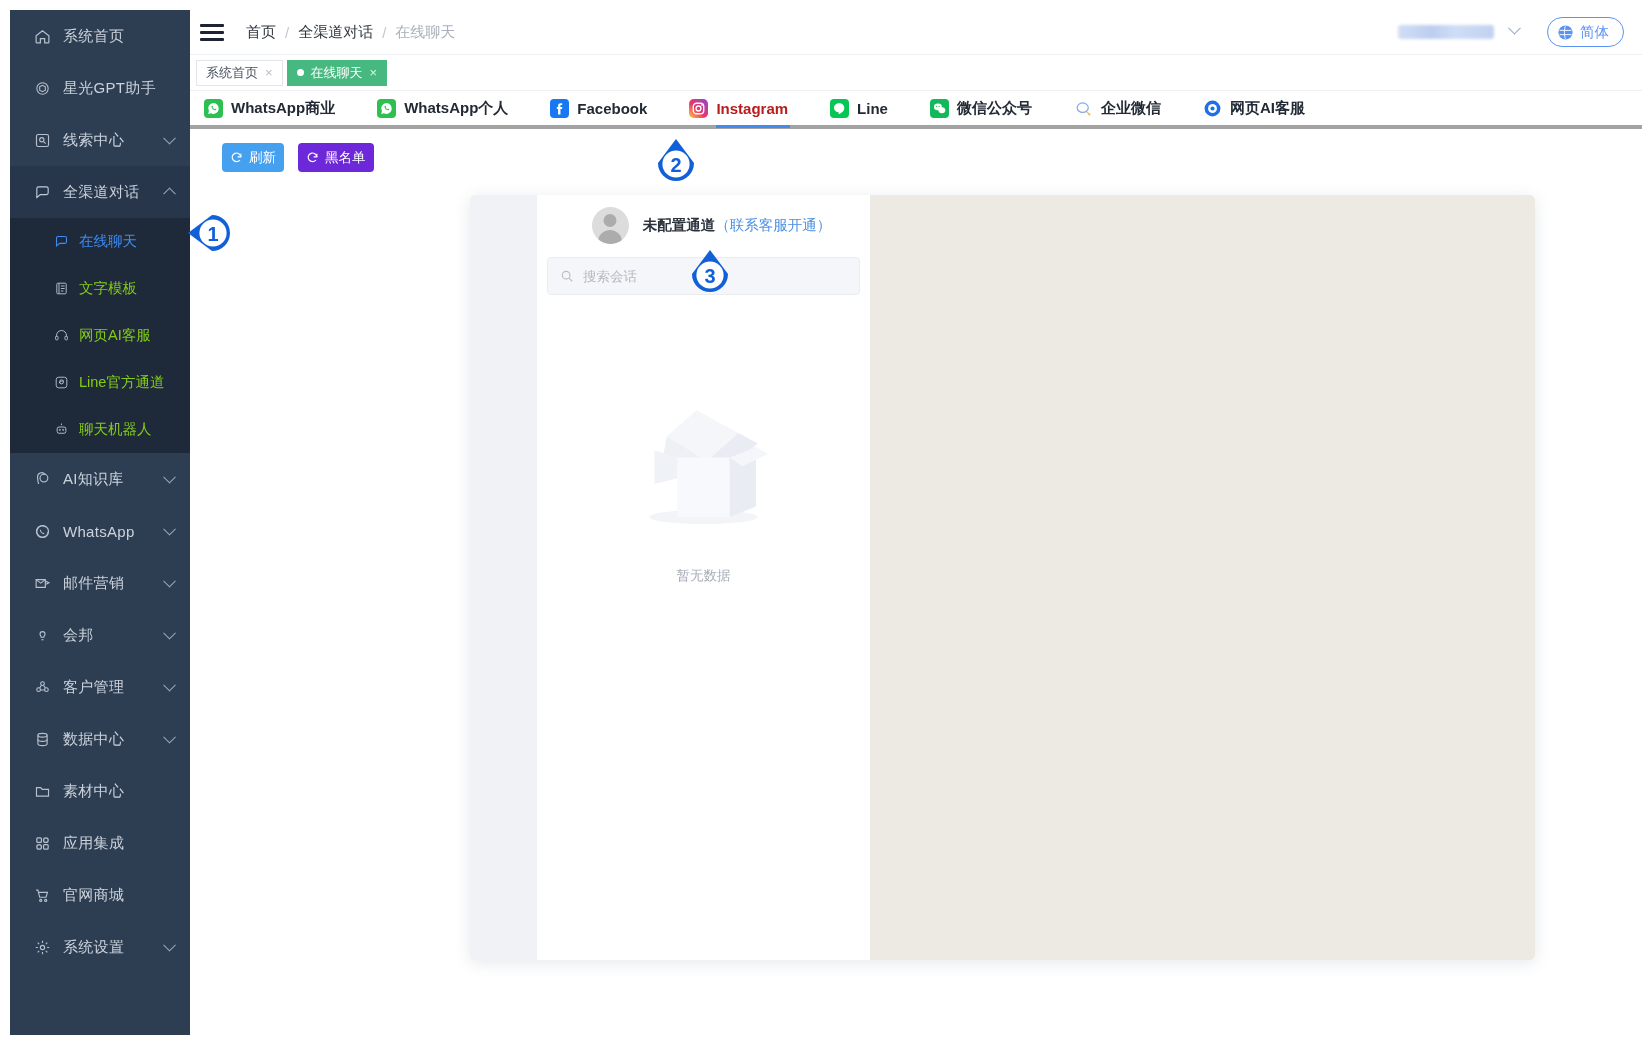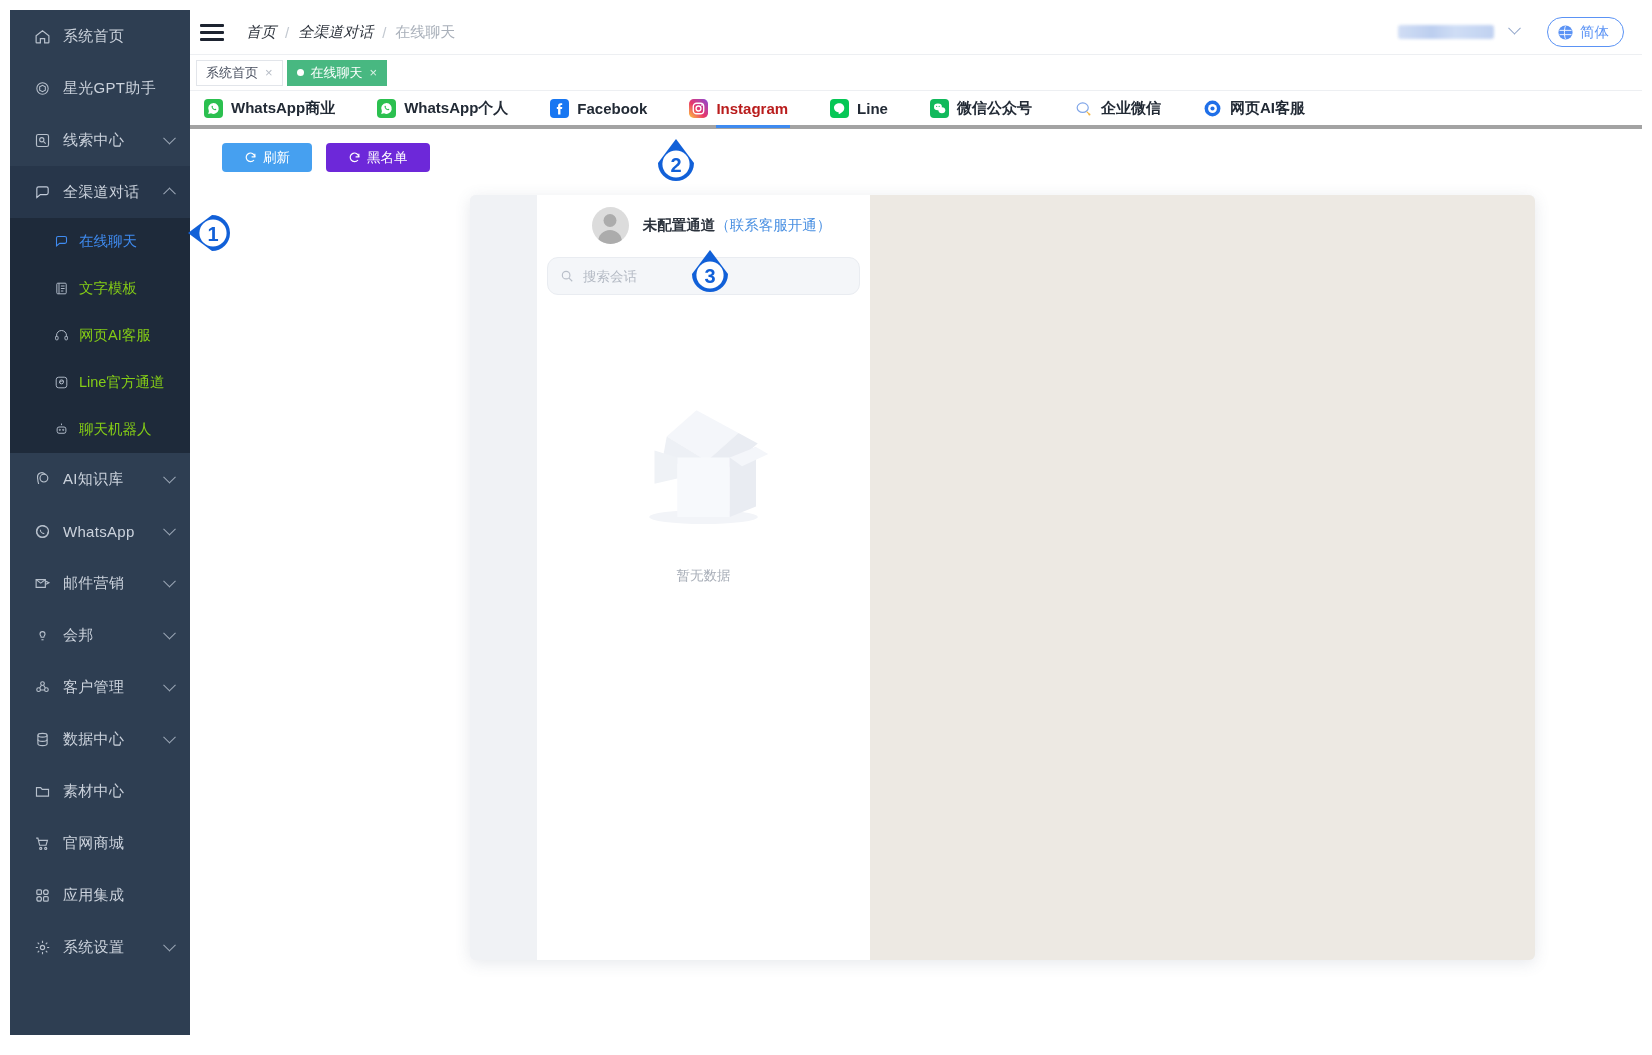--- a/index.html
+++ b/index.html
@@ -51,21 +51,21 @@
     position: absolute; left: 190px; top: 10px;
     width: 1452px; height: 45px; background: #fff;
     display: flex; align-items: center; border-bottom: 1px solid #EDEFF2;
   }
   #burger { width: 24px; height: 17px; margin-left: 10px; cursor: pointer;
     display:flex; flex-direction:column; justify-content: space-between; }
   #burger span { display:block; height: 3px; background: #1D2330; border-radius: 1px; }
   #crumbs { margin-left: 22px; font-size: 15px; color: #30363F; display: flex; align-items: center; }
   #crumbs .sep { color: #C2C8D0; margin: 0 9px; }
   #crumbs .cur { color: #A9B0BA; }
-  #crumbs .cb { cursor: pointer; font-style: italic; }
+  #crumbs .cb { cursor: pointer; }
   #header-right { margin-left: auto; display: flex; align-items: center; padding-right: 18px; }
   #user-name {
     width: 96px; height: 14px; border-radius: 3px;
     background: linear-gradient(90deg,#cfdcf4,#b9ccef 35%,#cddcf5 60%,#bdcff0);
     filter: blur(1.6px); opacity: .95;
   }
   #user-caret { width: 9px; height: 9px; border-right: 1.8px solid #8FA4C9;
     border-bottom: 1.8px solid #8FA4C9; transform: rotate(45deg) translate(-3px,-3px);
     margin-left: 16px; cursor: pointer; }
   #lang-btn {
@@ -110,21 +110,21 @@
     display:flex; align-items:center; justify-content:center; }
   .ch.active { color: #b91c1c; }
   .ch.active::after {
     content:""; position:absolute; left: 27px; right: -2px; bottom: -1px;
     height: 2.5px; background: #3F8BF0;
   }
 
   
   #actions { position: absolute; left: 222px; top: 143px; display: flex; gap: 14px; }
   .abtn {
-    height: 29px; padding: 0 22px; border: none; border-radius: 4px;
+    height: 29px; padding: 0 8px; border: none; border-radius: 4px;
     color: #fff; font-size: 13.5px; display: flex; align-items: center; gap: 6px;
     cursor: pointer; font-family: inherit;
   }
   .abtn svg { width: 13px; height: 13px; display: block; }
   .abtn.blue { background: #46A0F0; }
   .abtn.orange { background: #6d28d9; }
 
   
   #panel {
     position: absolute; left: 470px; top: 195px;
@@ -142,21 +142,21 @@
     flex: 0 0 37px; overflow: hidden; position: relative; }
   #avatar::before { content:""; position:absolute; left:50%; top:7px; width:13px; height:13px;
     border-radius:50%; background:#ACACAC; transform:translateX(-50%); }
   #avatar::after { content:""; position:absolute; left:50%; top:23px; width:24px; height:18px;
     border-radius:12px 12px 0 0; background:#ACACAC; transform:translateX(-50%); }
   #conv-head-txt { margin-left: 14px; font-size: 14.5px; color: #2B323C; font-weight: bold; }
   #conv-head-txt .link { color: #4A90E2; font-weight: normal; cursor: pointer; }
 
   #searchbox {
     margin: 2px 10px 0 10px; height: 38px; background: #F4F6F9;
-    border: 1px solid #E9ECF1; border-radius: 11px;
+    border: 1px solid #E9ECF1; border-radius: 4px;
     display: flex; align-items: center; padding: 0 12px; gap: 9px;
   }
   #searchbox svg { width: 14px; height: 14px; display:block; flex:0 0 14px; }
   #searchbox input {
     border: none; outline: none; background: transparent; flex: 1;
     font-size: 13.5px; color: #444; font-family: inherit;
   }
   #searchbox input::placeholder { color: #B4BAC4; }
 
   #empty { flex: 1; display: flex; flex-direction: column; align-items: center;
@@ -343,39 +343,39 @@
       <span class="nav-ico">
           <svg viewBox="0 0 24 24" fill="none" stroke="#B7C0CC" stroke-width="1.6">
             <path d="M3.5 6.5h6l2 2.5h9v9.5h-17z"></path>
           </svg>
         </span>
       <span class="nav-label">素材中心</span>
     </div>
 
     <div class="nav-item">
       <span class="nav-ico">
-          <svg viewBox="0 0 24 24" fill="none" stroke="#B7C0CC" stroke-width="1.6">
-            <path d="M3 4.5h2.5l2.5 10h9l2-7H7"></path>
-            <circle cx="9.5" cy="19" r="1.5"></circle>
-            <circle cx="16.5" cy="19" r="1.5"></circle>
-          </svg>
-        </span>
-      <span class="nav-label">官网商城</span>
-    </div>
-
-    <div class="nav-item">
-      <span class="nav-ico">
           <svg viewBox="0 0 24 24" fill="none" stroke="#B7C0CC" stroke-width="1.7">
             <rect x="4" y="4" width="6.5" height="6.5" rx="1.4"></rect>
             <rect x="13.5" y="4" width="6.5" height="6.5" rx="3.2"></rect>
             <rect x="4" y="13.5" width="6.5" height="6.5" rx="3.2"></rect>
             <rect x="13.5" y="13.5" width="6.5" height="6.5" rx="1.4"></rect>
           </svg>
         </span>
       <span class="nav-label">应用集成</span>
+    </div>
+
+    <div class="nav-item">
+      <span class="nav-ico">
+          <svg viewBox="0 0 24 24" fill="none" stroke="#B7C0CC" stroke-width="1.6">
+            <path d="M3 4.5h2.5l2.5 10h9l2-7H7"></path>
+            <circle cx="9.5" cy="19" r="1.5"></circle>
+            <circle cx="16.5" cy="19" r="1.5"></circle>
+          </svg>
+        </span>
+      <span class="nav-label">官网商城</span>
     </div>
 
     <div class="nav-item">
       <span class="nav-ico">
           <svg viewBox="0 0 24 24" fill="none" stroke="#B7C0CC" stroke-width="1.6">
             <circle cx="12" cy="12" r="3"></circle>
             <path d="M12 2.5v3M12 18.5v3M2.5 12h3M18.5 12h3M5.2 5.2l2.1 2.1M16.7 16.7l2.1 2.1M18.8 5.2l-2.1 2.1M7.3 16.7l-2.1 2.1"></path>
           </svg>
         </span>
       <span class="nav-label">系统设置</span>

